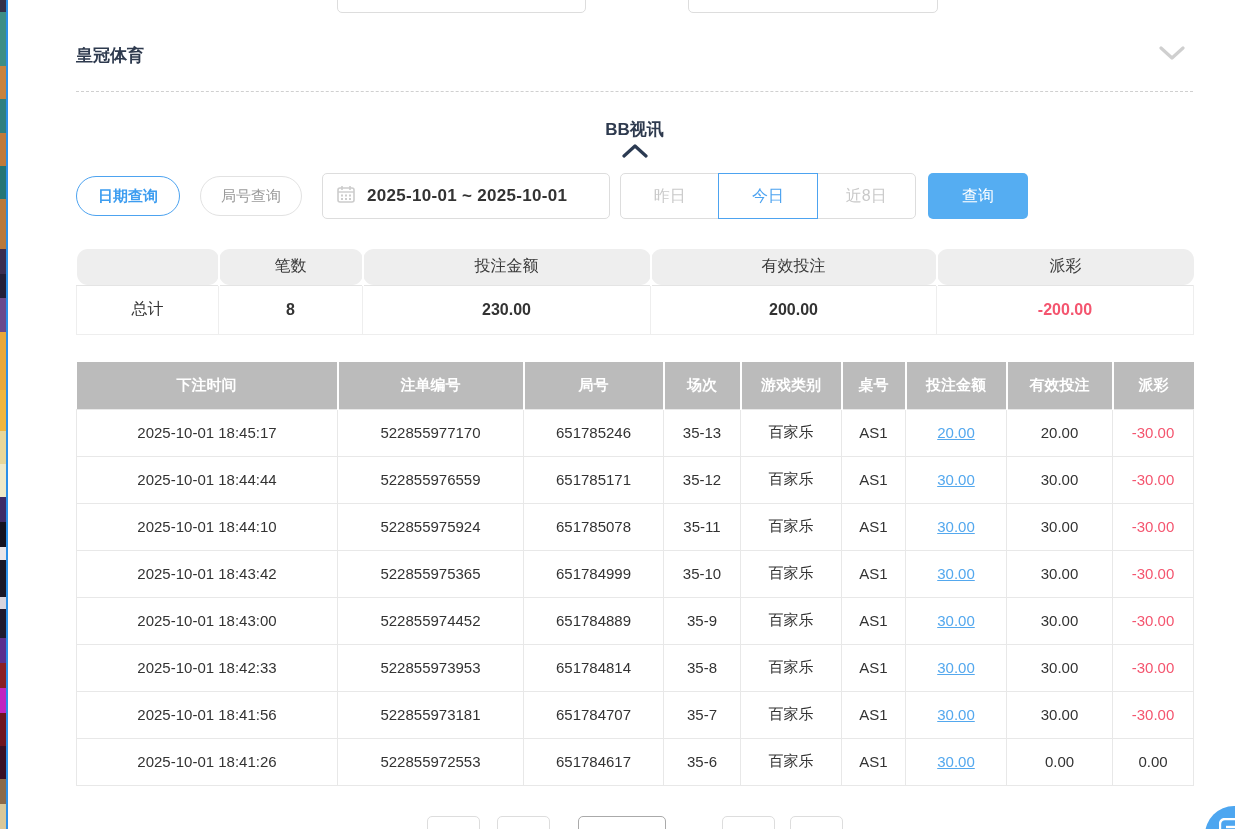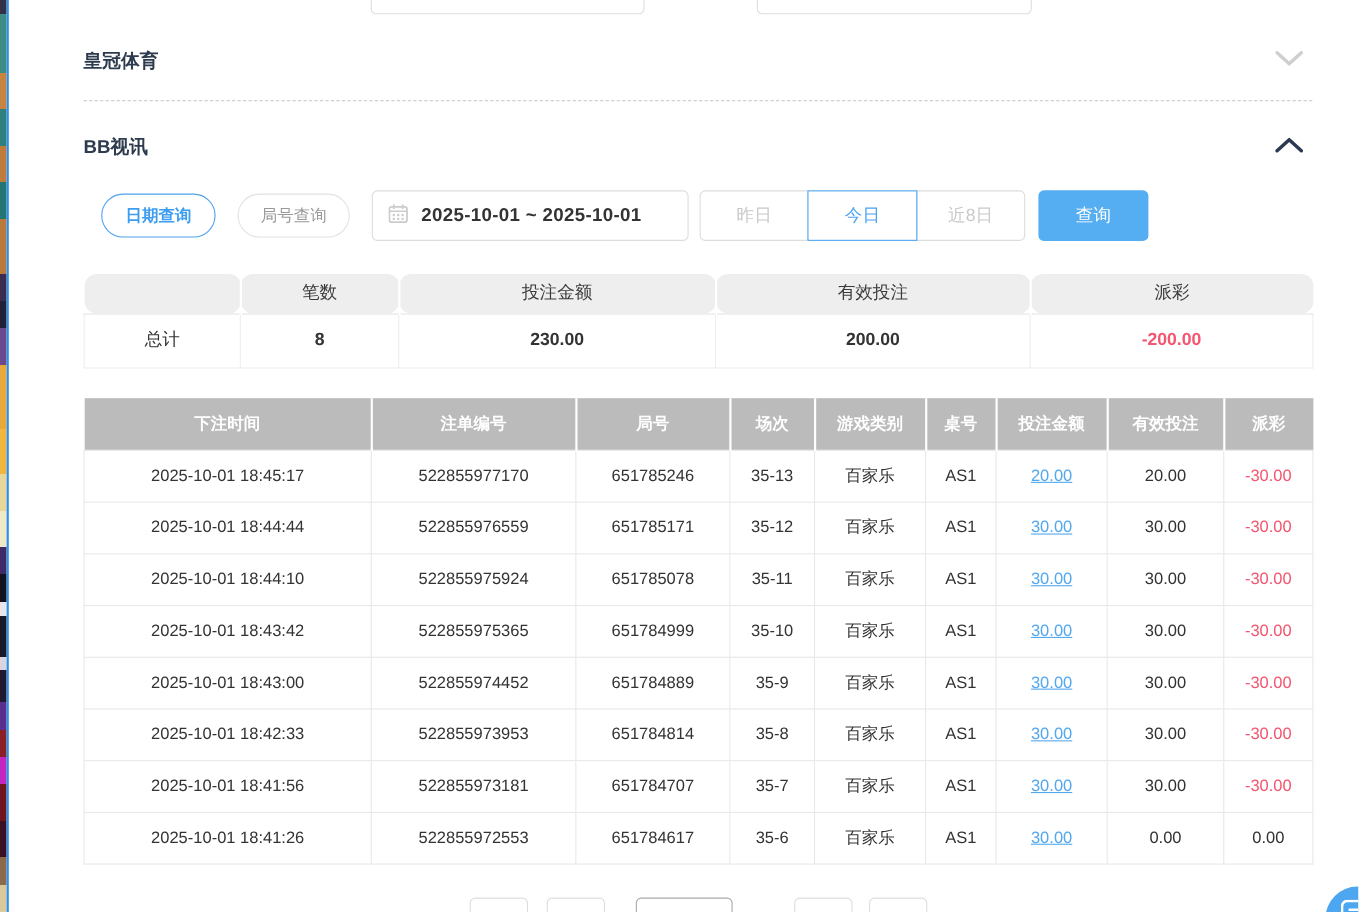--- a/index.html
+++ b/index.html
@@ -29,21 +29,21 @@
 
   .section-row { position:absolute; left:76px; width:1117px; display:flex;
     align-items:center; justify-content:space-between; }
   .section-title { font-size:17px; font-weight:bold; color:#2e3a4e; }
   .chevron-btn { background:none; border:none; cursor:pointer; padding:2px 8px; }
 
   .dashed-divider { position:absolute; left:76px; top:91px; width:1117px;
     border-top:1px dashed #d0d0d0; }
 
   
-  .controls { position:absolute; left:92px; top:173px; width:1117px; height:46px; }
+  .controls { position:absolute; left:76px; top:173px; width:1117px; height:46px; }
   .pill-btn { position:absolute; top:3px; height:40px; border-radius:20px;
     background:#fff; font-size:15px; cursor:pointer; }
   .pill-btn.active { left:0; width:104px; border:1px solid #4da3f0; color:#3d9df0; font-weight:bold; }
   .pill-btn.idle { left:124px; width:102px; border:1px solid #e2e2e2; color:#999; }
   .date-picker { position:absolute; left:246px; top:0; width:288px; height:46px;
     border:1px solid #ddd; border-radius:5px; background:#fff; display:flex;
     align-items:center; padding:14px 14px; gap:12px; cursor:pointer; }
   .date-text { font-size:17px; font-weight:600; color:#333; letter-spacing:.3px; }
   .seg-group { position:absolute; left:544px; top:0; width:296px; height:46px; display:flex; }
   .seg-btn { flex:1; background:#fff; border:1px solid #ddd; margin-left:-1px;
@@ -103,21 +103,21 @@
       <span>
         <svg width="26" height="15" viewBox="0 0 26 15">
             <polyline points="2,2 13,12 24,2" fill="none" stroke="#cfcfcf" stroke-width="3.2" stroke-linecap="round" stroke-linejoin="round"></polyline>
           </svg>
       </span>
     </button>
   </div>
 
   <div class="dashed-divider"></div>
 
-  <div class="section-row" style="top:118px; height:30px;">
+  <div class="section-row" style="top:118px; height:30px;flex-direction:column;">
     <div class="section-title">BB视讯</div>
     <button class="chevron-btn">
       <span>
         <svg width="26" height="15" viewBox="0 0 26 15">
             <polyline points="2,13 13,3 24,13" fill="none" stroke="#2b3a52" stroke-width="3.2" stroke-linecap="round" stroke-linejoin="round"></polyline>
           </svg>
       </span>
     </button>
   </div>
 

